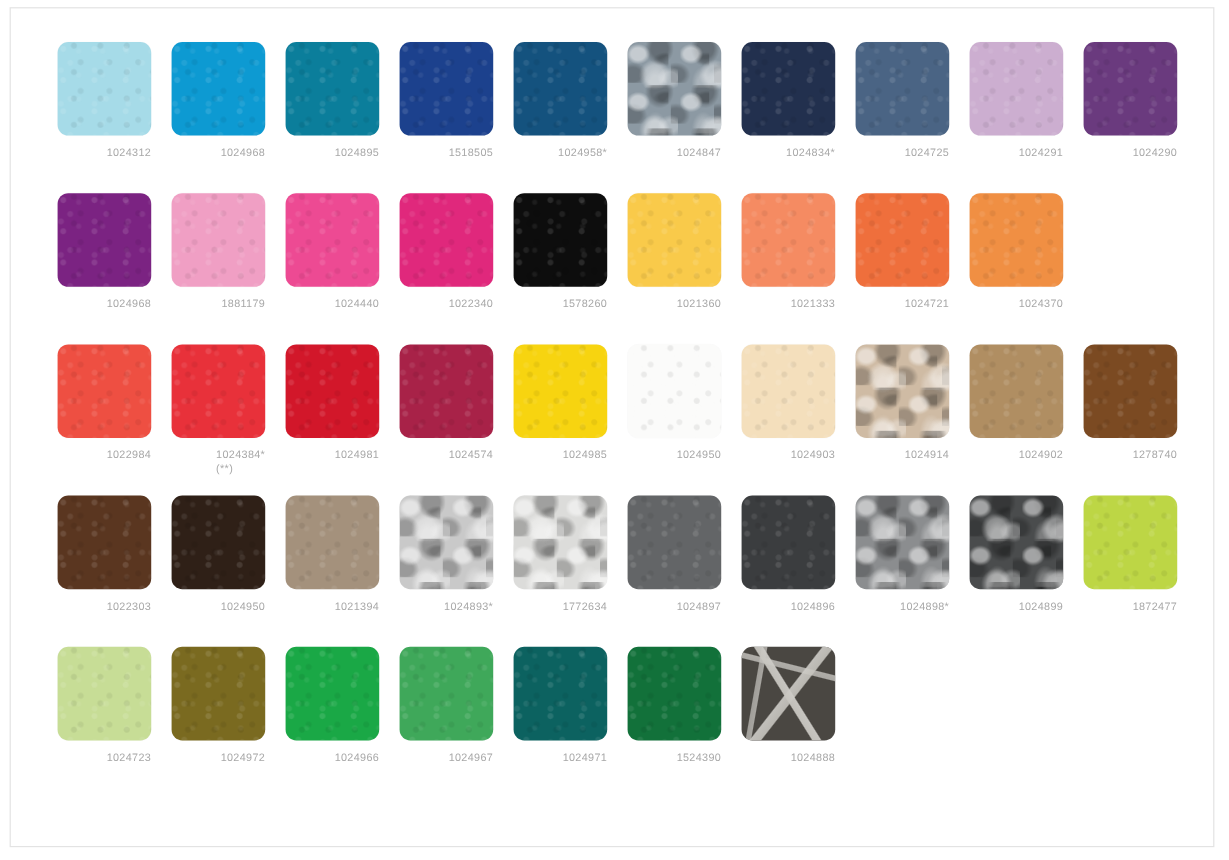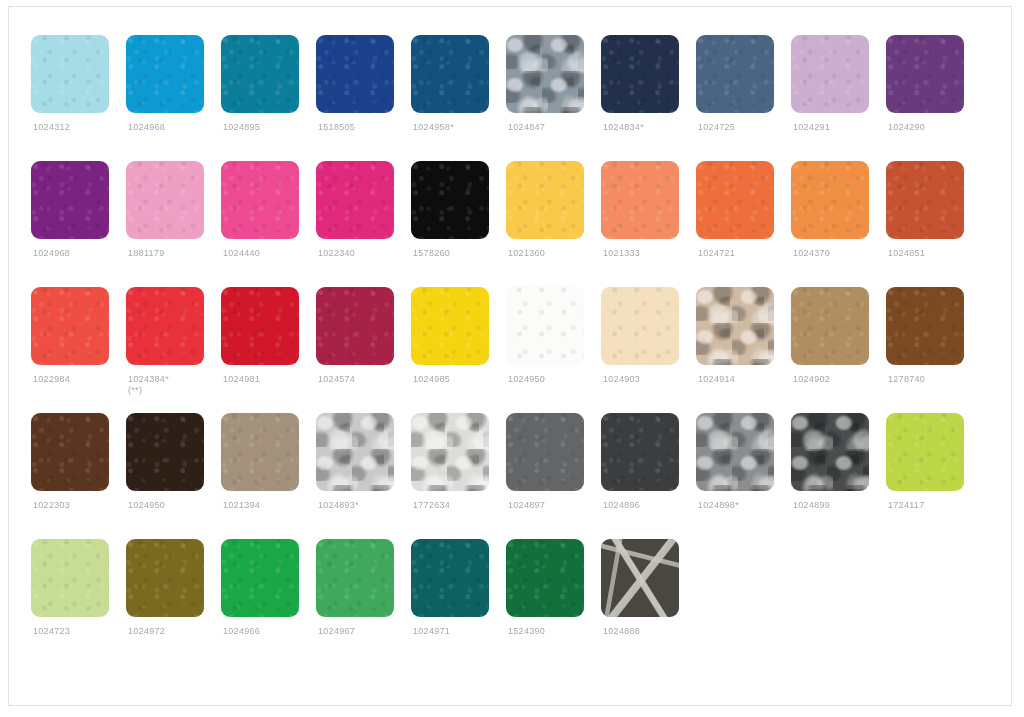--- a/index.html
+++ b/index.html
@@ -26,21 +26,21 @@
   .row{
     display:flex;
     height:122px;
     margin-bottom:4px;
   }
   .cell{
     width:95px;
     margin-right:0px;
     display:flex;
     flex-direction:column;
-    align-items:flex-start;
+    align-items:flex-end;
   }
   .swatch{
     width:78px;
     height:78px;
     border-radius:9px;
     position:relative;
     overflow:hidden;
     box-shadow:0 0 0 0.5px rgba(0,0,0,0.02);
   }
   .swatch .tex{
@@ -208,26 +208,20 @@
             <div class="tex"></div>
           </div>
           <div class="label">1024721</div>
         </div>
         <div class="cell">
           <div class="swatch grain" style="background: rgb(240, 143, 67);">
             <div class="tex"></div>
           </div>
           <div class="label">1024370</div>
         </div>
-        <div class="cell">
-          <div class="swatch grain" style="background: rgb(197, 82, 49);">
-            <div class="tex"></div>
-          </div>
-          <div class="label">1024851</div>
-        </div>
       </div>
       <div class="row">
         <div class="cell">
           <div class="swatch grain" style="background: rgb(238, 79, 66);">
             <div class="tex"></div>
           </div>
           <div class="label">1022984</div>
         </div>
         <div class="cell">
           <div class="swatch grain" style="background: rgb(232, 49, 58);">
@@ -337,21 +331,21 @@
         <div class="cell">
           <div class="swatch heather" style="background: rgb(74, 76, 77);">
             <div class="tex"></div>
           </div>
           <div class="label">1024899</div>
         </div>
         <div class="cell">
           <div class="swatch grain" style="background: rgb(189, 214, 69);">
             <div class="tex"></div>
           </div>
-          <div class="label">1724117</div>
+          <div class="label">1872477</div>
         </div>
       </div>
       <div class="row">
         <div class="cell">
           <div class="swatch grain" style="background: rgb(199, 221, 150);">
             <div class="tex"></div>
           </div>
           <div class="label">1024723</div>
         </div>
         <div class="cell">

